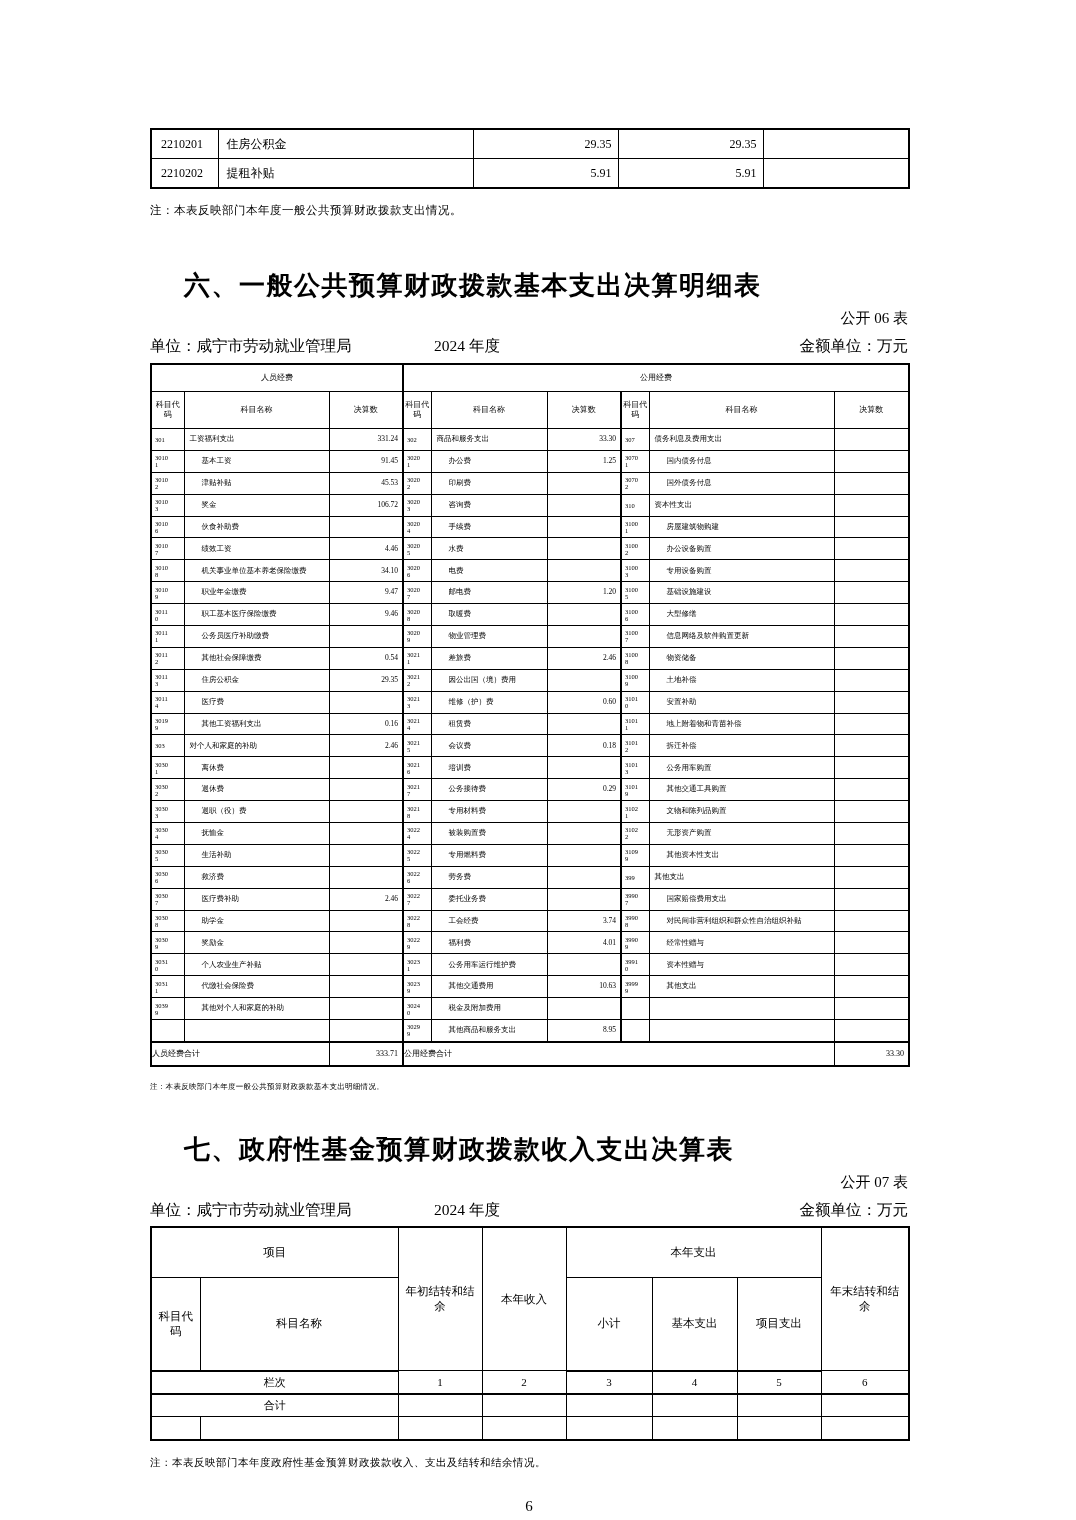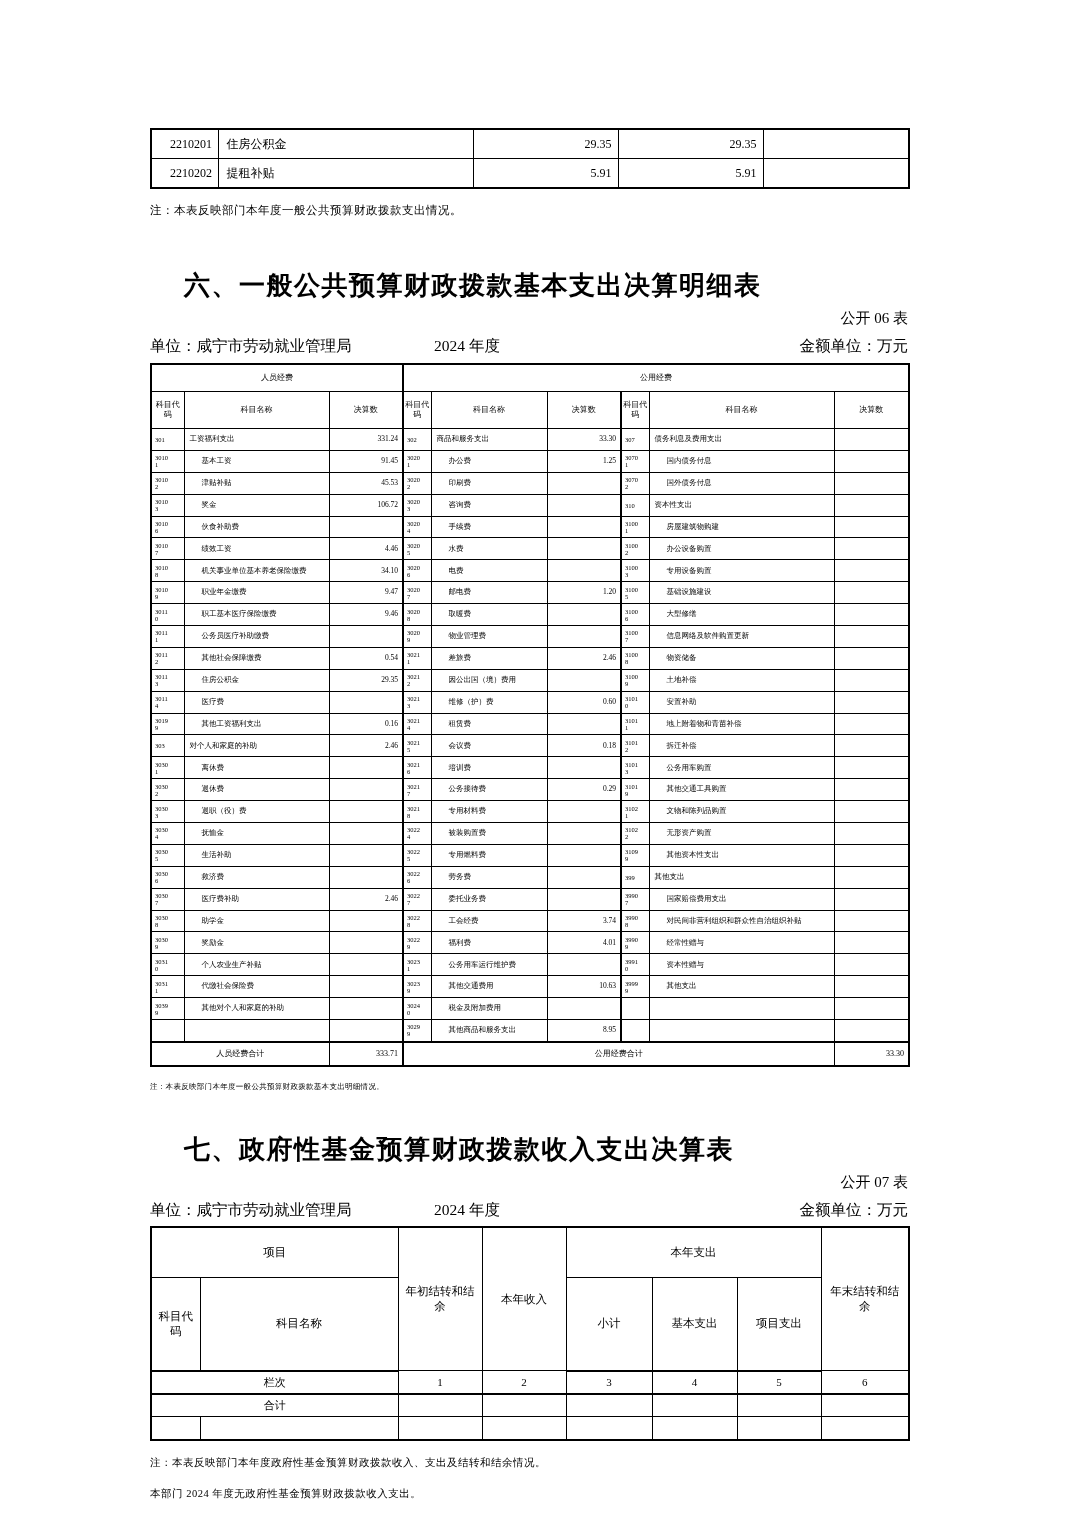--- a/index.html
+++ b/index.html
@@ -13,21 +13,21 @@
   }
   .content{position:absolute;left:150px;top:0;width:758px;}
 
   
   table{border-collapse:collapse;table-layout:fixed;width:758px;}
   td,th{border:1px solid #000;font-weight:normal;overflow:hidden;padding:0;vertical-align:middle;}
 
   
   .t-top{margin-top:128px;border:2px solid #000;}
   .t-top td{height:28px;font-size:12px;}
-  .t-top .code{text-align:left;padding-left:18px;}
+  .t-top .code{text-align:left;padding-left:9px;}
   .t-top .name{text-align:left;padding-left:8px;}
   .t-top .val{text-align:right;padding-right:6px;}
 
   .note-top{margin-top:14px;font-size:11.5px;letter-spacing:.5px;}
 
   
   .sec-title{
     margin-top:50px;
     font-family:"Liberation Sans", sans-serif;
     font-weight:bold;
@@ -47,21 +47,21 @@
   .t06 th{font-size:8px;line-height:10px;}
   .t06 .grp th{height:26px;}
   .t06 .cols th{height:36px;}
   .t06 td{font-size:7.5px;height:18.9px;line-height:8.5px;}
   .t06 td.code{font-size:6.5px;line-height:7px;text-align:left;padding:1px 1px 1px 3px;white-space:pre-line;vertical-align:middle;}
   .t06 td.name{text-align:left;padding-left:5px;}
   .t06 td.name.sub{padding-left:17px;}
   .t06 td.val{text-align:right;padding-right:4px;}
   .t06 .sep{border-left:2px solid #000;}
   .t06 .total td{border-top:2px solid #000;height:22px;font-size:8px;}
-  .t06 .total .lbl{text-align:center;}
+  .t06 .total .lbl{}
   .note-06{margin-top:15px;font-size:7.5px;letter-spacing:.3px;}
 
   
   .t07{margin-top:5px;border:2px solid #000;}
   .t07 th{font-size:11.5px;line-height:15px;padding:14px 5px;}
   .t07 .r1 th{height:21px;}
   .t07 .r2 th{height:64px;}
   .t07 td{font-size:11px;height:21px;}
   .t07 .rank td{border-bottom:2px solid #000;text-align:center;}
   .t07 .r2 th{border-bottom:2px solid #000;}
@@ -602,17 +602,16 @@
           <td></td>
           <td></td>
           <td></td>
           <td></td>
           <td></td>
         </tr>
       </tbody>
     </table>
 
     <div class="note-07">注：本表反映部门本年度政府性基金预算财政拨款收入、支出及结转和结余情况。</div>
-    <div class="note-07b">本部门 2024 年度无政府性基金预算财政拨款收入支出。</div>
 
     <div class="page-no">6</div>
   </div>
 </div>
 
 </body></html>

